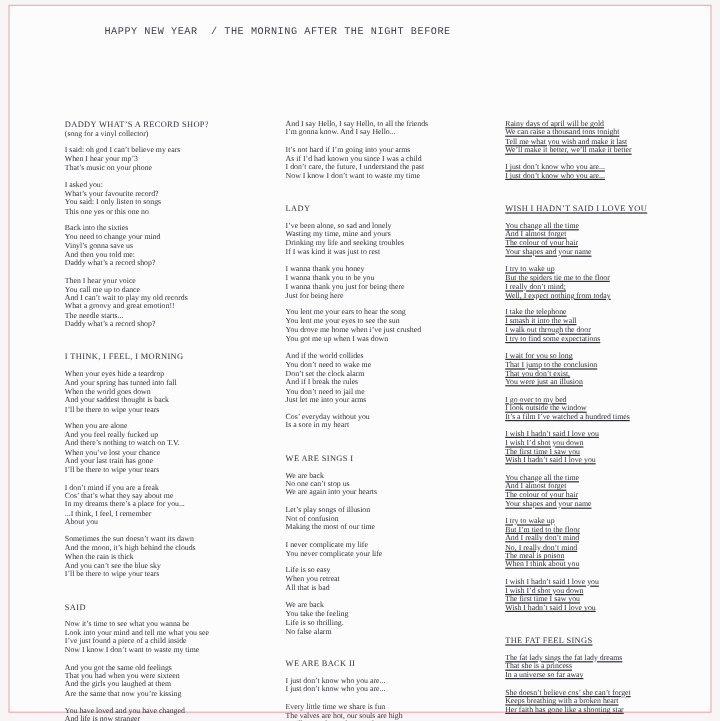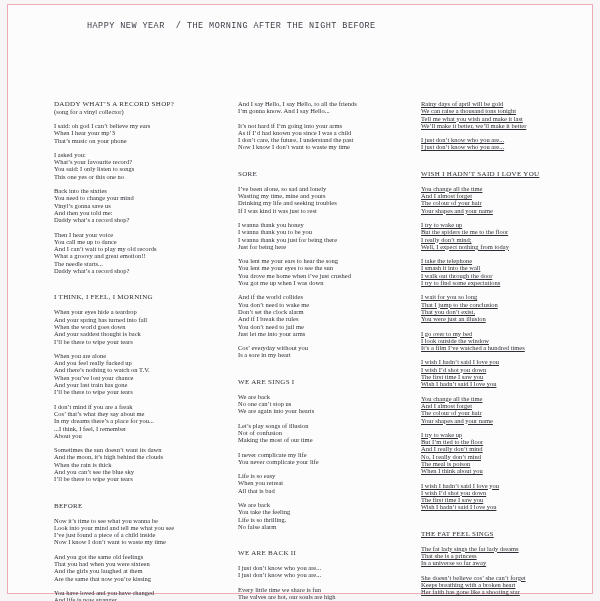--- a/index.html
+++ b/index.html
@@ -120,21 +120,21 @@
         <div class="line">...I think, I feel, I remember</div>
         <div class="line">About you</div>
       </div>
       <div class="stanza">
         <div class="line">Sometimes the sun doesn’t want its dawn</div>
         <div class="line">And the moon, it’s high behind the clouds</div>
         <div class="line">When the rain is thick</div>
         <div class="line">And you can’t see the blue sky</div>
         <div class="line">I’ll be there to wipe your tears</div>
       </div>
-      <div class="song-title">BEFORE</div>
+      <div class="song-title">SAID</div>
       <div class="stanza">
         <div class="line">Now it’s time to see what you wanna be</div>
         <div class="line">Look into your mind and tell me what you see</div>
         <div class="line">I’ve just found a piece of a child inside</div>
         <div class="line">Now I know I don’t want to waste my time</div>
       </div>
       <div class="stanza">
         <div class="line">And you got the same old feelings</div>
         <div class="line">That you had when you were sixteen</div>
         <div class="line">And the girls you laughed at them</div>
@@ -151,21 +151,21 @@
       <div class="stanza">
         <div class="line">And I say Hello, I say Hello, to all the friends</div>
         <div class="line">I’m gonna know. And I say Hello...</div>
       </div>
       <div class="stanza">
         <div class="line">It’s not hard if I’m going into your arms</div>
         <div class="line">As if I’d had known you since I was a child</div>
         <div class="line">I don’t care, the future, I understand the past</div>
         <div class="line">Now I know I don’t want to waste my time</div>
       </div>
-      <div class="song-title">SORE</div>
+      <div class="song-title">LADY</div>
       <div class="stanza">
         <div class="line">I’ve been alone, so sad and lonely</div>
         <div class="line">Wasting my time, mine and yours</div>
         <div class="line">Drinking my life and seeking troubles</div>
         <div class="line">If I was kind it was just to rest</div>
       </div>
       <div class="stanza">
         <div class="line">I wanna thank you honey</div>
         <div class="line">I wanna thank you to be you</div>
         <div class="line">I wanna thank you just for being there</div>

